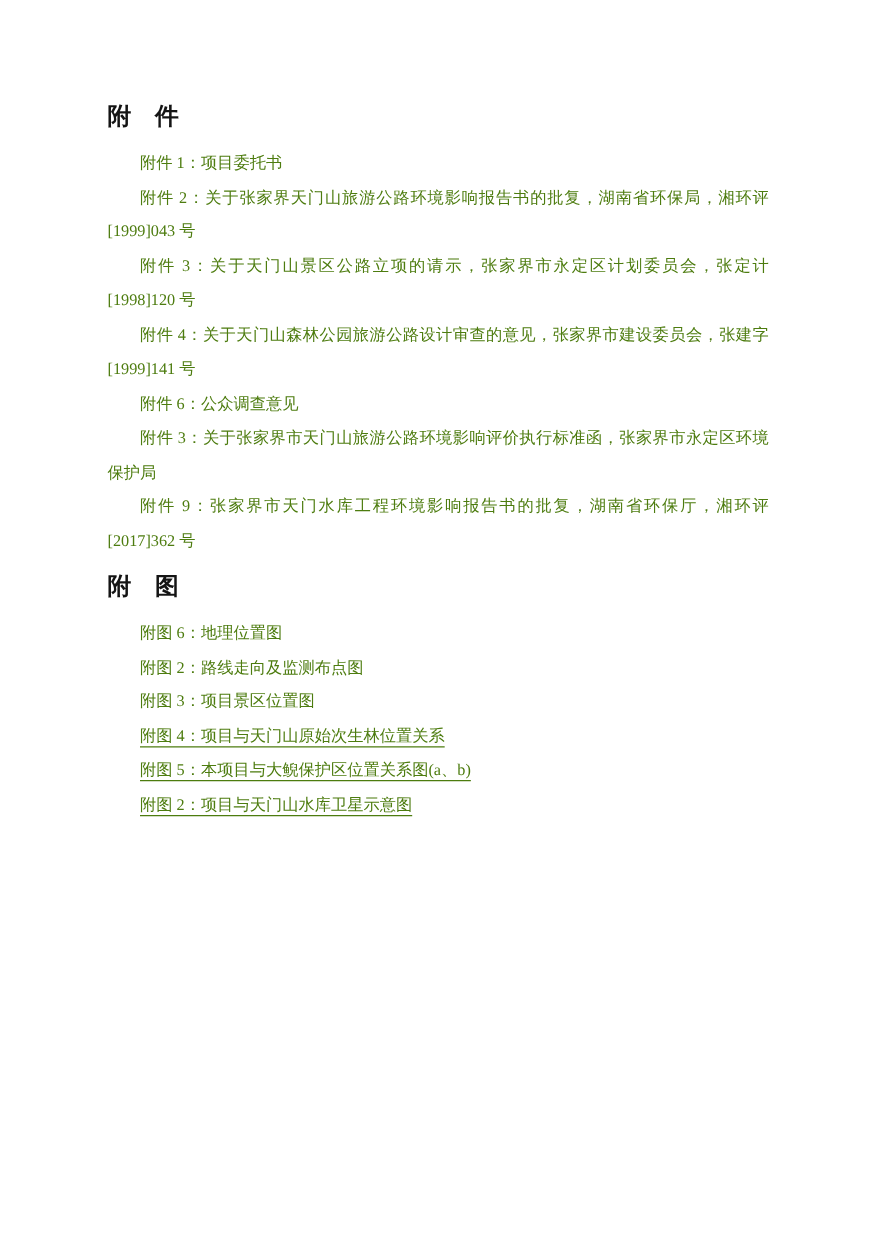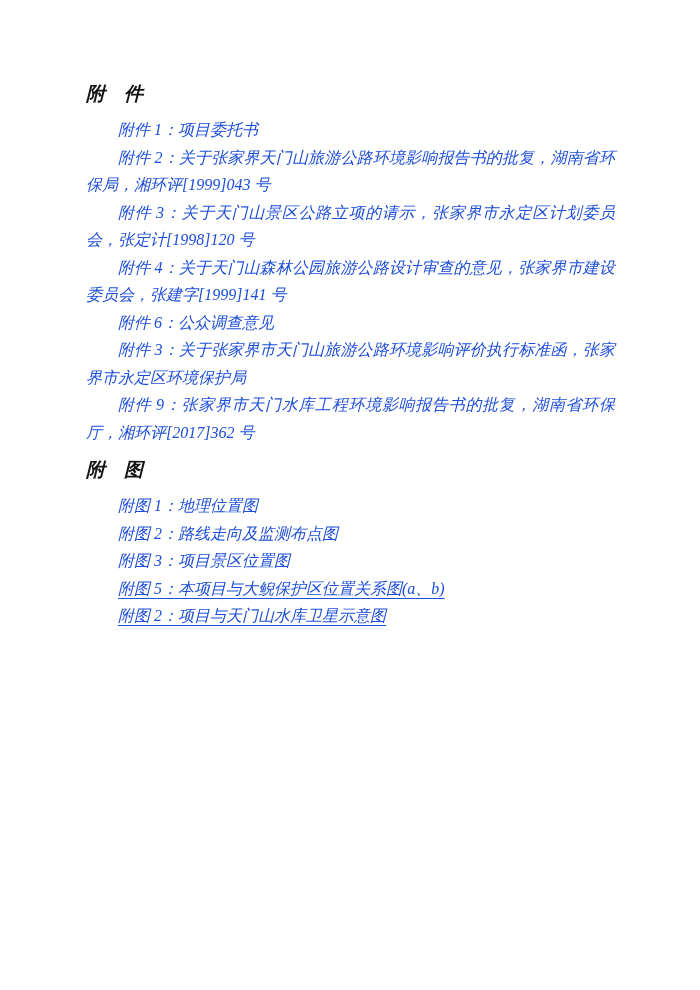--- a/index.html
+++ b/index.html
@@ -1,15 +1,15 @@
 <!DOCTYPE html>
 <html><head>
 <meta charset="utf-8">
 <style>
-  * { margin: 0; padding: 0; box-sizing: border-box; font-style: italic; }
+  * { margin: 0; padding: 0; box-sizing: border-box; }
   html, body {
     width: 700px;
     background: #ffffff;
     font-family: "Liberation Serif", "DejaVu Serif", serif;
   }
   body {
     height: 990px;
     overflow: hidden;
   }
   .page {
@@ -23,25 +23,25 @@
     font-size: 19px;
     font-weight: bold;
     line-height: 22px;
     margin: 0 0 11px 0;
     color: #141414;
   }
   .section-heading.figures {
     margin-top: 13px;
   }
   .doc-line {
-    font-size: 16px;
+    font-size: 13px;
     line-height: 27.5px;
     text-indent: 2em;
     text-align: justify;
-    color: #1d4ed8;
+    color: #4d7c0f;
   }
   .underlined {
     text-decoration: underline;
     text-underline-offset: 4px;
     text-decoration-thickness: 1px;
   }
 </style>
 </head>
 <body>
 
@@ -55,20 +55,21 @@
     <p class="doc-line">附件 3：关于天门山景区公路立项的请示，张家界市永定区计划委员会，张定计[1998]120 号</p>
     <p class="doc-line">附件 4：关于天门山森林公园旅游公路设计审查的意见，张家界市建设委员会，张建字[1999]141 号</p>
     <p class="doc-line">附件 6：公众调查意见</p>
     <p class="doc-line">附件 3：关于张家界市天门山旅游公路环境影响评价执行标准函，张家界市永定区环境保护局</p>
     <p class="doc-line">附件 9：张家界市天门水库工程环境影响报告书的批复，湖南省环保厅，湘环评[2017]362 号</p>
   </div>
 
   <div>
     <h1 class="section-heading figures">附　图</h1>
 
-    <p class="doc-line">附图 1：地理位置图</p>
+    <p class="doc-line">附图 6：地理位置图</p>
     <p class="doc-line">附图 2：路线走向及监测布点图</p>
     <p class="doc-line">附图 3：项目景区位置图</p>
+    <p class="doc-line underlined">附图 4：项目与天门山原始次生林位置关系</p>
     <p class="doc-line underlined">附图 5：本项目与大鲵保护区位置关系图(a、b)</p>
     <p class="doc-line underlined">附图 2：项目与天门山水库卫星示意图</p>
   </div>
 
 </div>
 
 </body></html>

